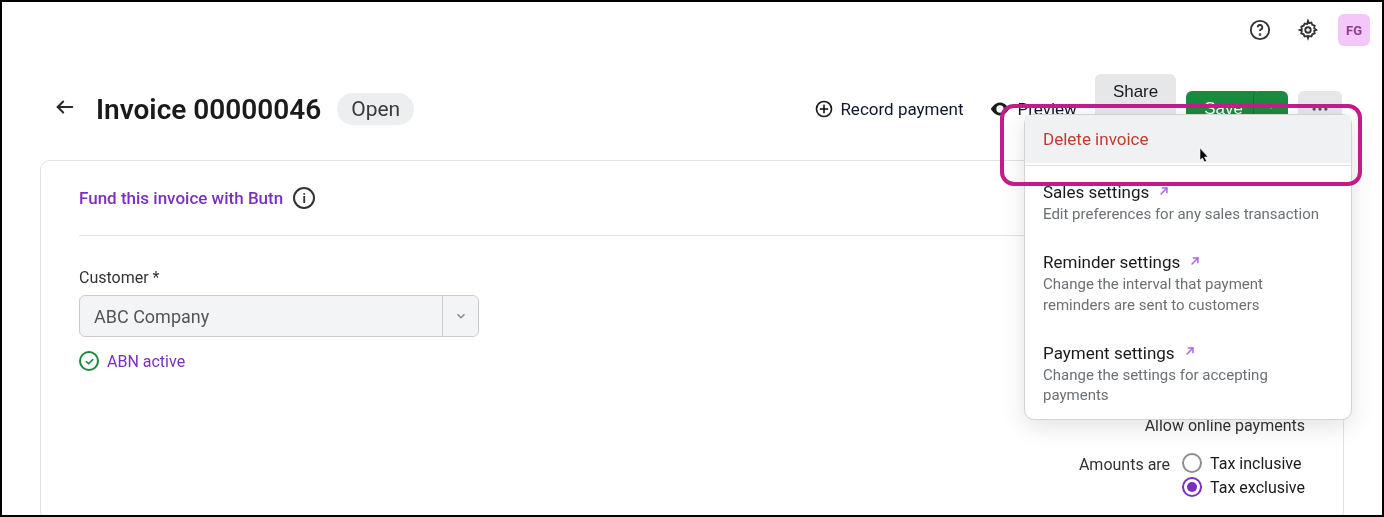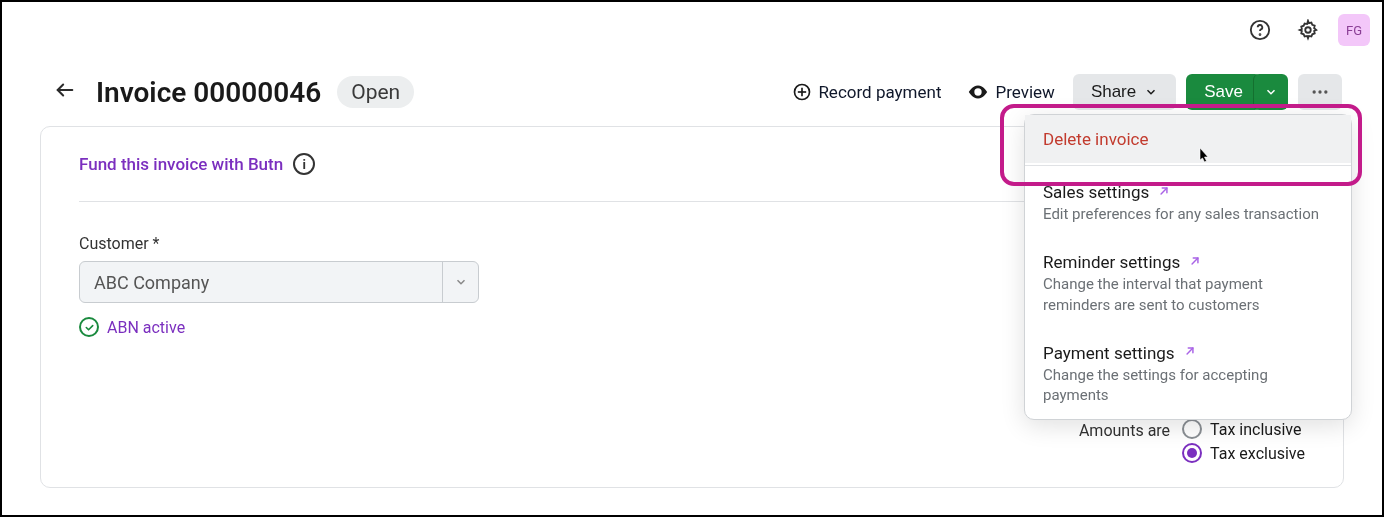--- a/index.html
+++ b/index.html
@@ -27,21 +27,21 @@
       border-radius: 50%;
       cursor: pointer;
     }
     .avatar {
       width: 32px; height: 32px;
       background: #f3c7f9;
       color: #8a3e95;
       border-radius: 6px;
       display: flex; align-items: center; justify-content: center;
       font-size: 13px;
-      font-weight: 400;
+      font-weight: 700;
     }
     .header-row {
       display: flex;
       align-items: center;
       justify-content: space-between;
       padding: 16px 40px 16px 48px;
     }
     .title-area {
       display: flex;
       align-items: center;
@@ -80,22 +80,23 @@
       cursor: pointer;
       padding: 6px 8px;
     }
     .btn {
       padding: 8px 18px;
       border-radius: 6px;
       font-size: 17px;
       cursor: pointer;
       display: flex;
       align-items: center;
-      gap: 8px;
+      gap: 20px;
       border: none;
+      flex-direction: column;
     }
     .btn-grey {
       background: #e5e7e9;
       color: #1a1a1a;
     }
     .btn-green {
       background: #1a8a3e;
       color: #fff;
       font-weight: 500;
     }

